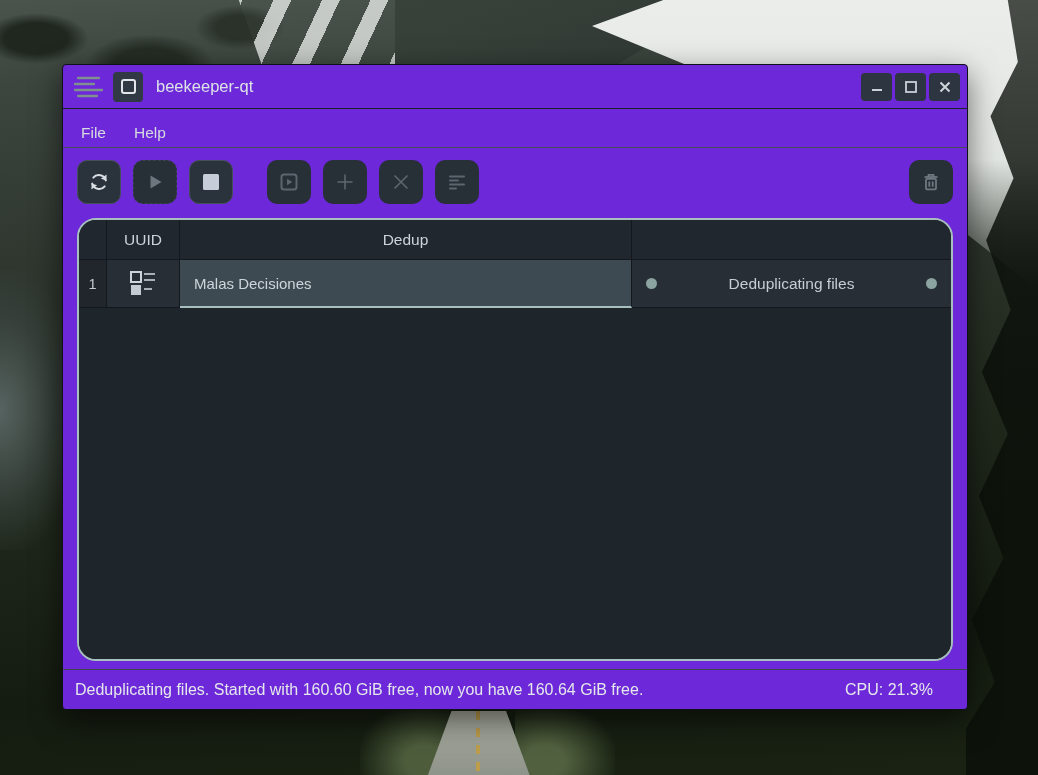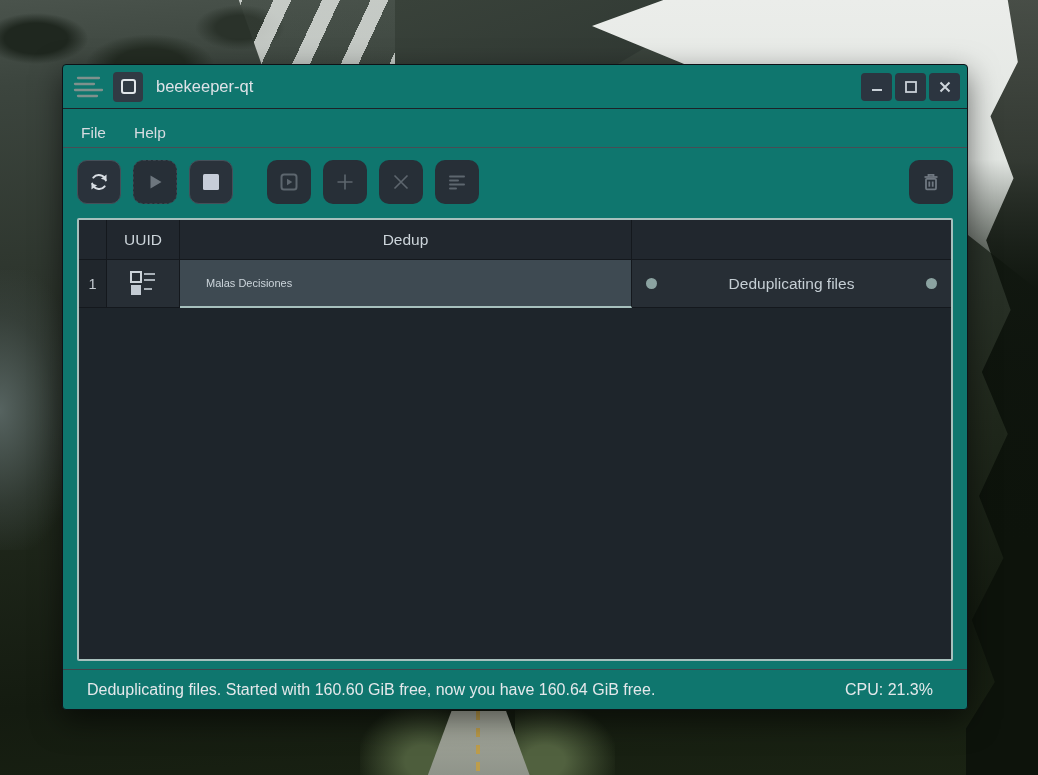--- a/index.html
+++ b/index.html
@@ -35,21 +35,21 @@
   .wp-grass-r { position:absolute; left:515px; bottom:0; width:100px; height:70px;
     background:radial-gradient(ellipse at 30% 80%, #51613f 20%, transparent 75%); }
   .wp-road { position:absolute; left:418px; bottom:0; width:124px; height:64px;
     background:linear-gradient(180deg,#abafa2 0%,#9a9e93 55%,#8f948a 100%);
     clip-path:polygon(27% 0,71% 0,90% 100%,8% 100%); }
   .wp-road-line { position:absolute; left:58px; top:0; width:4px; height:64px;
     background:repeating-linear-gradient(180deg,#bd9d4c 0 9px, transparent 9px 17px); }
 
   
   .window { position:absolute; left:62px; top:64px; width:906px; height:646px;
-    background:#0f766e; border:1px solid #0e1116; border-radius:4px;
+    background:#6d28d9; border:1px solid #0e1116; border-radius:4px;
     box-shadow:0 10px 30px rgba(0,0,0,.55);
     display:flex; flex-direction:column; color:#d8dde2; }
 
   .titlebar { height:44px; flex:0 0 44px; display:flex; align-items:center;
     padding:0 7px 0 6px; border-bottom:1px solid #1d2228; }
   .appmenu-icon { width:38px; height:30px; display:flex; align-items:center; justify-content:center; }
   .appicon-btn { width:30px; height:30px; margin-left:6px; background:#313a44; border-radius:4px;
     display:flex; align-items:center; justify-content:center; }
   .appicon-sq { width:15px; height:15px; border:2.5px solid #e2e6ea; border-radius:3px; }
   .win-title { margin-left:13px; font-size:16.5px; color:#dde2e7; }
@@ -62,44 +62,44 @@
   .menu-item { padding:5px 14px; }
 
   .toolbar { height:68px; flex:0 0 68px; display:flex; align-items:center; padding:0 14px; }
   .tb-btn { width:44px; height:44px; border-radius:10px; background:#272f37; border:1px solid transparent;
     display:flex; align-items:center; justify-content:center; margin-right:12px; }
   .tb-btn.framed { background:#2a323b; border-color:#454f59; }
   .tb-btn.dashed { border:1px dashed #3b444d; }
   .tb-btn.gap { margin-left:22px; }
   .tb-btn.last { margin-left:auto; margin-right:0; }
 
-  .table-frame { flex:1; margin:2px 14px 6px 14px; border:2px solid #a7c0bd; border-radius:2px;
+  .table-frame { flex:1; margin:2px 14px 6px 14px; border:2px solid #a7c0bd; border-radius:19px;
     background:#1e252b; overflow:hidden; display:flex; flex-direction:column; }
   .tbl-header { display:flex; height:40px; flex:0 0 40px; background:#21272e; border-bottom:1px solid #14181d; }
   .hc { display:flex; align-items:center; justify-content:center; font-size:15.5px; color:#ccd4da;
     border-right:1px solid #14181d; }
   .hc-gutter { width:28px; flex:0 0 28px; }
   .c-uuid { width:73px; flex:0 0 73px; }
   .c-name { width:452px; flex:0 0 452px; }
   .c-dedup { flex:1; border-right:none; }
   .tbl-row { display:flex; height:48px; flex:0 0 48px; }
   .cell-gutter { width:28px; flex:0 0 28px; background:#20262c; color:#c3cad0; font-size:14.5px;
     display:flex; align-items:center; justify-content:center; border-right:1px solid #14181d; border-bottom:1px solid #14181d; }
   .cell-uuid { background:#272e35; display:flex; align-items:center; justify-content:center;
     border-right:1px solid #14181d; border-bottom:1px solid #14181d; }
-  .cell-name { background:#3e4a52; color:#ccd5db; font-size:11px; display:flex; align-items:center;
-    padding-left:26px; border-right:1px solid #14181d; border-bottom:2px solid #a7c0bd; }
+  .cell-name { background:#3e4a52; color:#ccd5db; font-size:15px; display:flex; align-items:center;
+    padding-left:14px; border-right:1px solid #14181d; border-bottom:2px solid #a7c0bd; }
   .cell-dedup { background:#272e35; color:#c5ced4; font-size:15.5px; display:flex; align-items:center;
     padding:0 14px; border-bottom:1px solid #14181d; }
   .dedup-text { flex:1; text-align:center; }
   .dot { width:11px; height:11px; border-radius:50%; background:#8ba3a1; }
   .tbl-empty { flex:1; background:#1e252b; }
 
   .statusbar { height:40px; flex:0 0 40px; margin-top:2px; border-top:1px solid #3f454b;
-    display:flex; align-items:center; padding:0 34px 0 24px; font-size:16px; color:#e4e8eb; }
+    display:flex; align-items:center; padding:0 34px 0 12px; font-size:16px; color:#e4e8eb; }
   .cpu { margin-left:auto; }
 </style>
 </head>
 <body>
 
 <div class="desktop">
 
   <div class="wp-base"></div>
   <div class="wp-forest-top"></div>
   <div class="wp-snow"></div>

